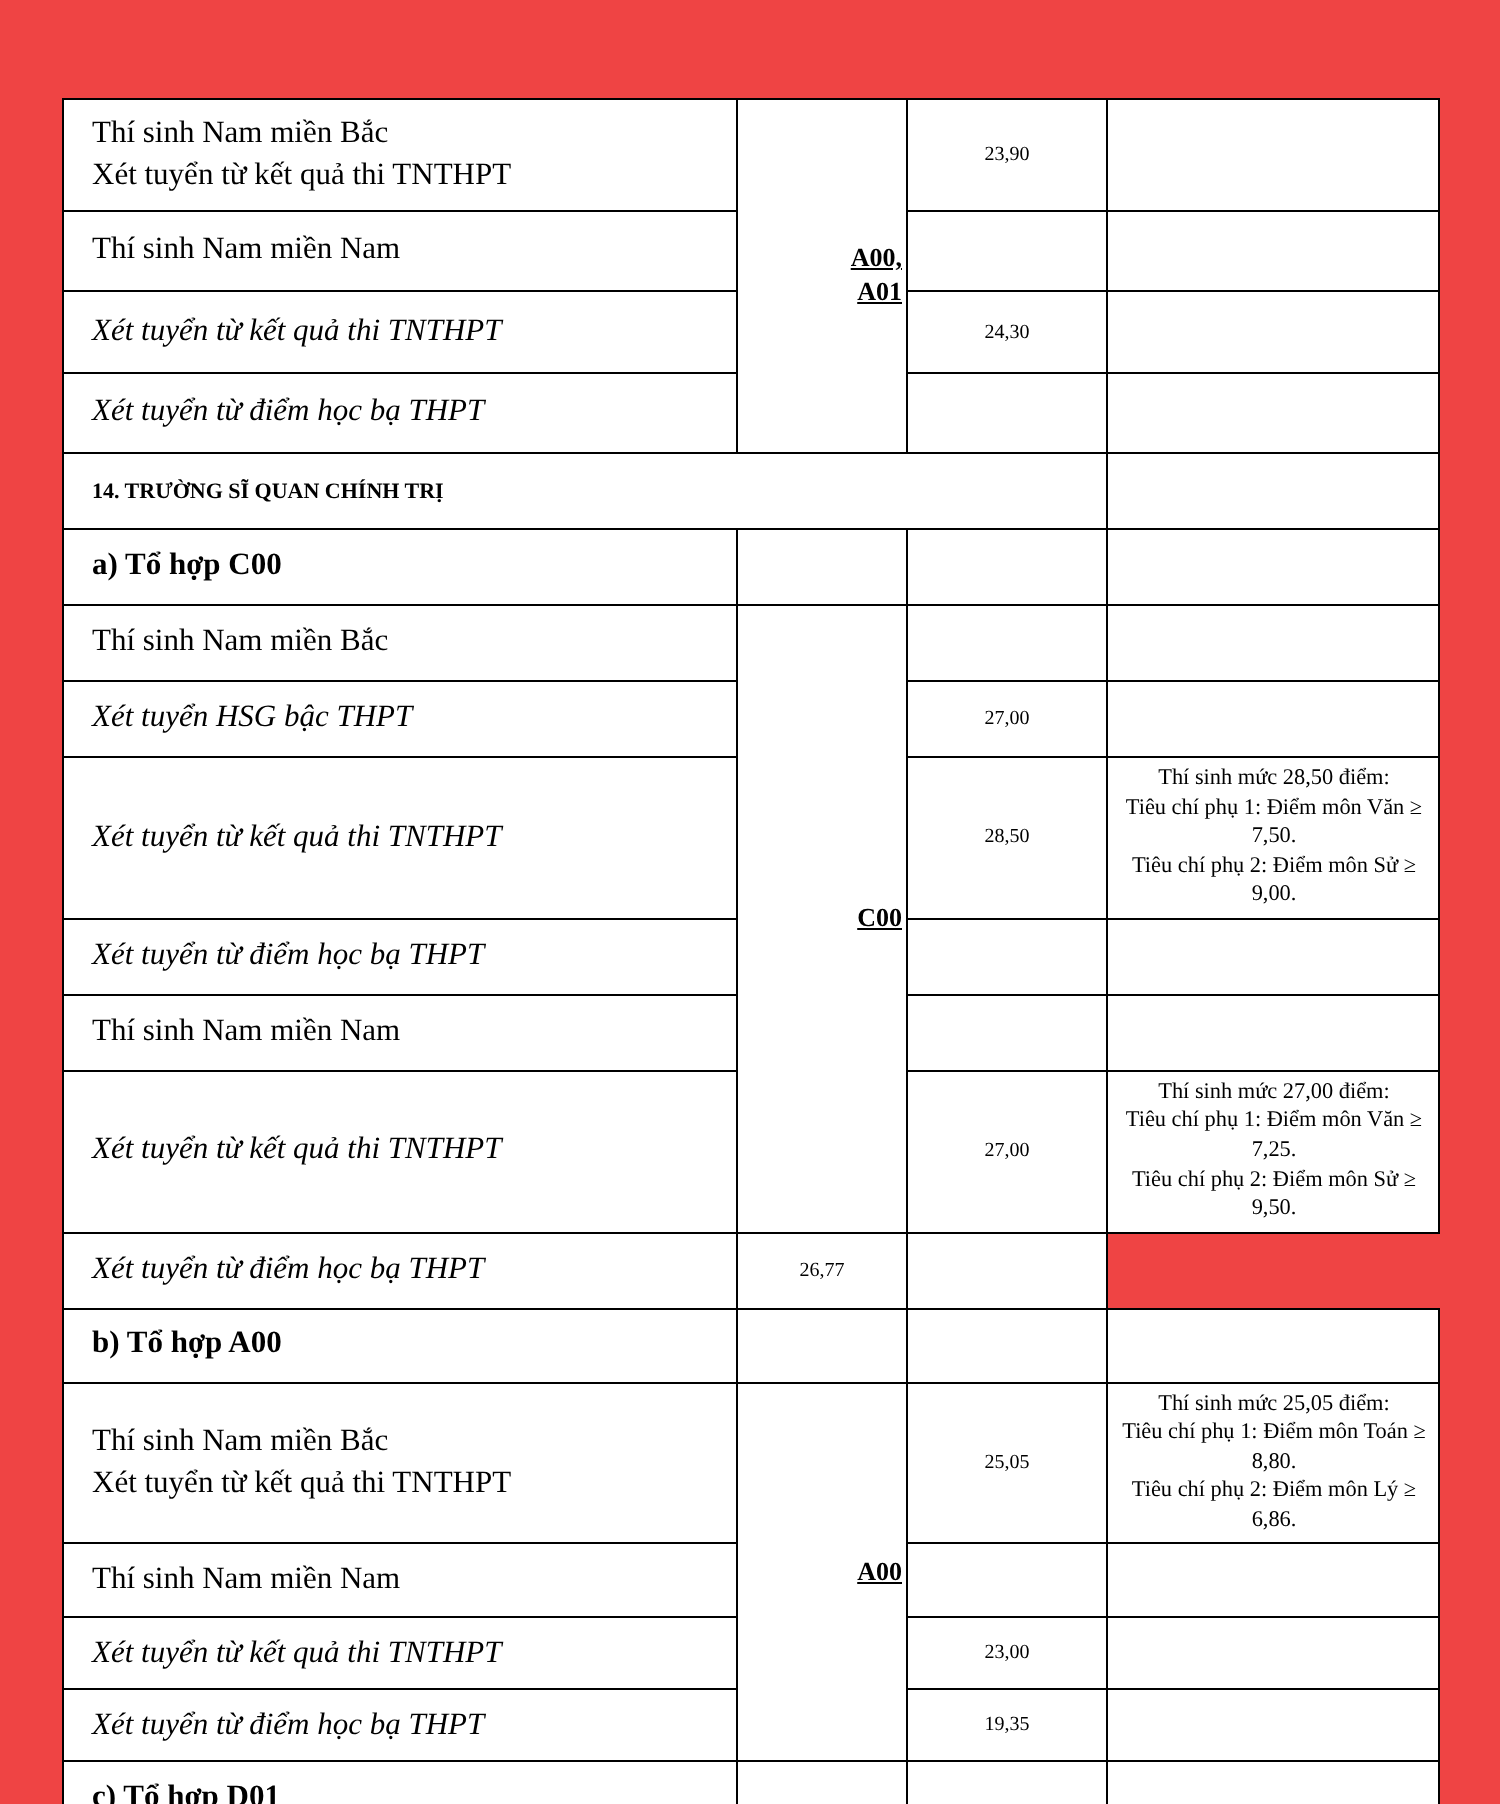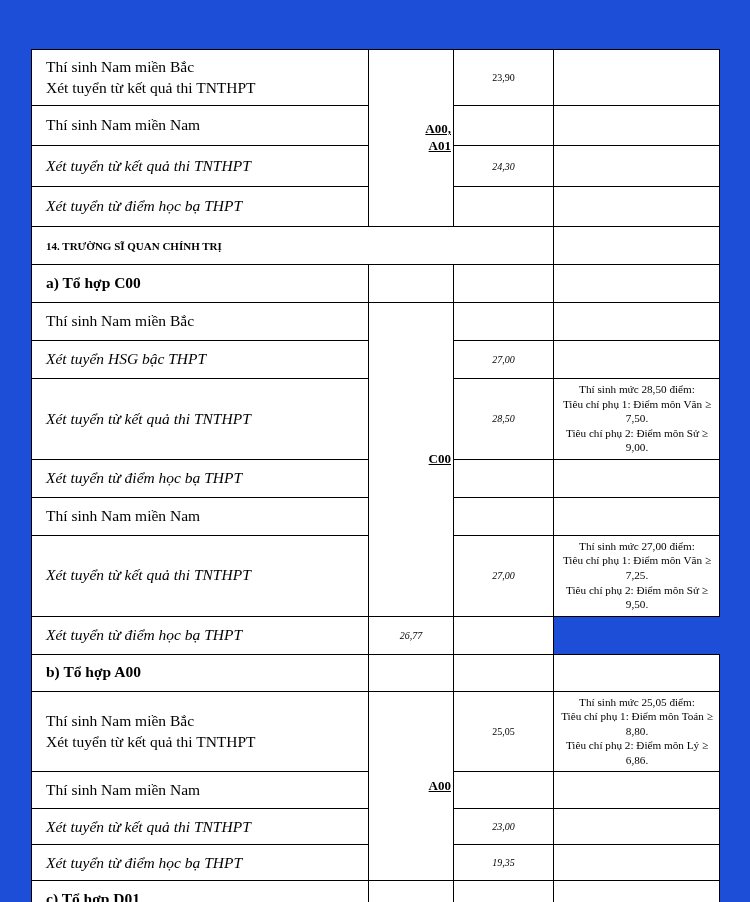--- a/index.html
+++ b/index.html
@@ -12,21 +12,21 @@
     height: 902px;
     font-family: "Liberation Serif", "DejaVu Serif", serif;
     color: #000000;
     overflow: hidden;
   }
 
   .page {
     position: relative;
     width: 750px;
     height: 902px;
-    background: #1d4ed8;
+    background: #ef4444;
     box-sizing: border-box;
   }
 
   .doc-table {
     position: absolute;
     left: 31px;
     top: 49px;
     width: 688px;
     border-collapse: collapse;
     table-layout: fixed;
@@ -63,21 +63,21 @@
     padding: 4px 2px;
     white-space: pre-line;
     text-decoration: underline;
   }
 
   .c-score {
     text-align: center;
     font-size: 10px;
     padding: 4px 2px;
   }
-  .c-score.italic { font-style: italic; }
+  .c-score.italic { }
 
   .c-note {
     padding: 3px 5px 4px 6px;
     font-size: 11.2px;
     line-height: 1.30;
     text-align: center;
     white-space: pre-line;
   }
 
   .c-section {

